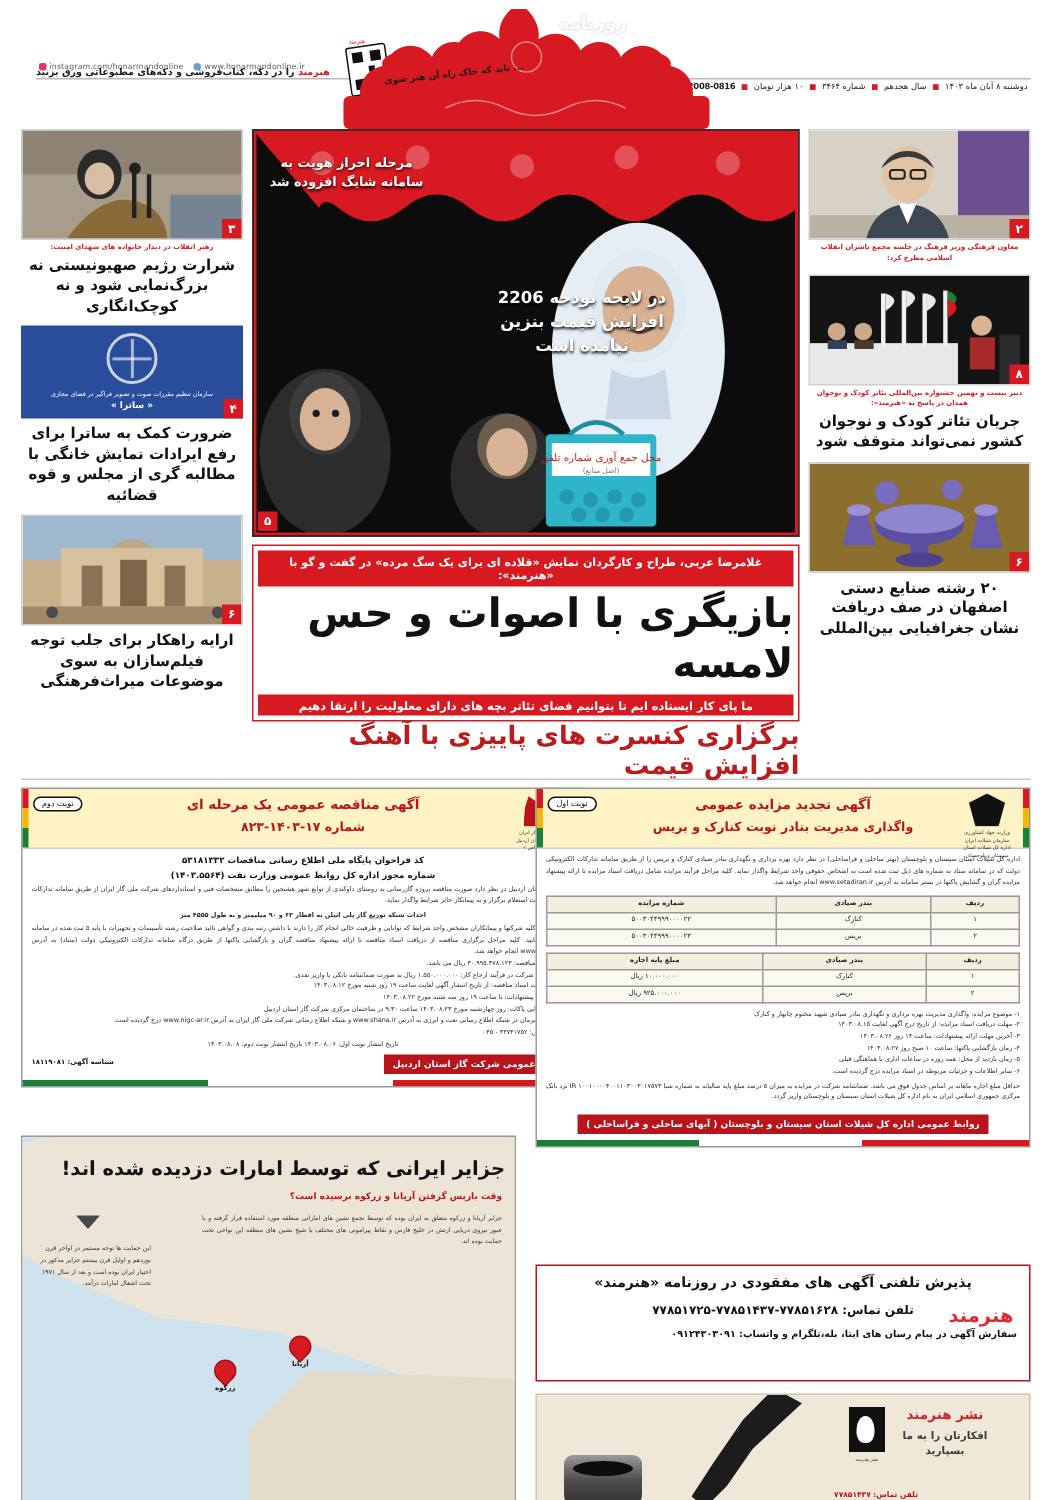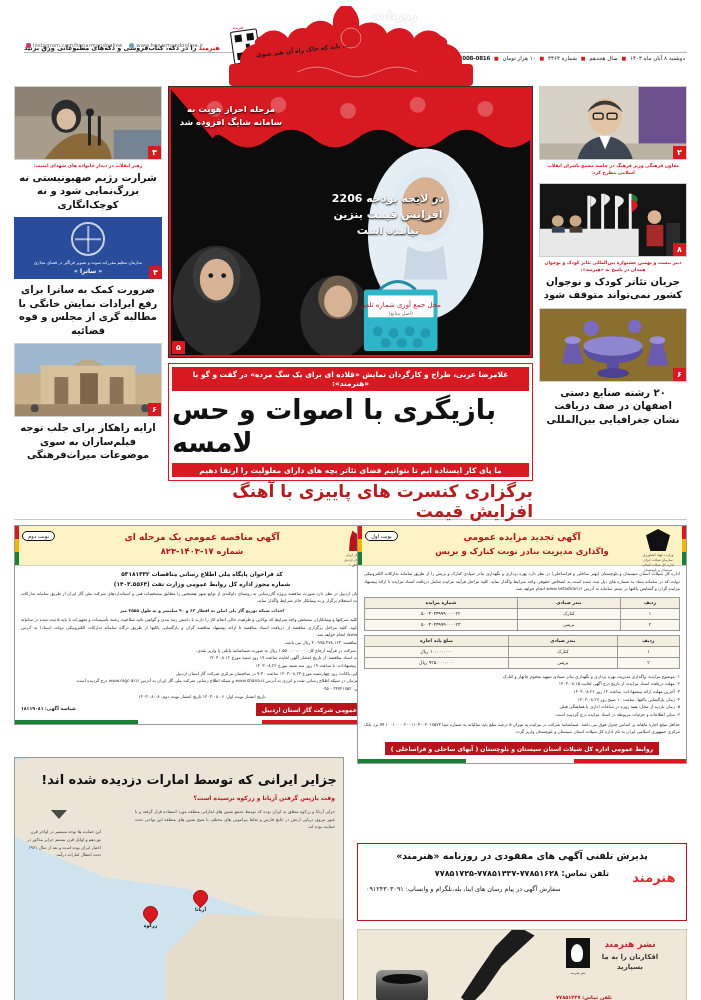--- a/index.html
+++ b/index.html
@@ -128,21 +128,21 @@
     display:flex; align-items:center; justify-content:center; z-index:4;
   }
 
   
   .lead-block { margin-top:5px; border:1.4px solid #d71921; padding:3px; }
   .lead-kicker {
     background:#d71921; color:#fff; font-size:7.4px; font-weight:bold;
     padding:2.5px 4px; text-align:center; direction:rtl; line-height:1.3;
   }
   .lead-title {
-    font-size:27px; font-weight:bold; color:#111; text-align:left;
+    font-size:27px; font-weight:bold; color:#111; text-align:right;
     direction:rtl; line-height:1.22; margin:3px 0 3px; letter-spacing:-.5px;
   }
   .lead-sub {
     background:#d71921; color:#fff; font-size:7.6px; font-weight:bold;
     padding:2.5px 4px; text-align:center; direction:rtl;
   }
   .second-title {
     font-size:17px; font-weight:bold; color:#b91c1c; text-align:right;
     direction:rtl; letter-spacing:-.3px;
   }
@@ -258,21 +258,21 @@
     font-size:4.6px; color:#111; white-space:nowrap; direction:rtl; font-weight:bold;
   }
 
   
   .mofghoudi {
     position:absolute; right:14px; top:318px; width:330px; height:78px;
     border:1.6px solid #b8141b; background:#fff; padding:6px 8px; direction:rtl;
   }
   .mof-title { font-size:9.4px; font-weight:bold; color:#111; text-align:center; }
   .mof-line { font-size:8px; font-weight:bold; color:#111; text-align:center; margin-top:8px; direction:rtl;}
-  .mof-line2 { font-size:6.4px; font-weight:normal; color:#111; text-align:left; margin-top:7px; }
+  .mof-line2 { font-size:6.4px; font-weight:bold; color:#111; text-align:right; margin-top:7px; }
   .mof-stamp {
     position:absolute; right:10px; top:26px; width:44px; height:26px;
     color:#d71921; font-size:13px; font-weight:bold; text-align:center;
     opacity:.92;
   }
   .ink-strip {
     position:absolute; right:14px; top:404px; width:330px; height:82px;
     background:#efe7d8; border:1px solid #cfc6b4; overflow:hidden;
   }
   .ink-quill {

